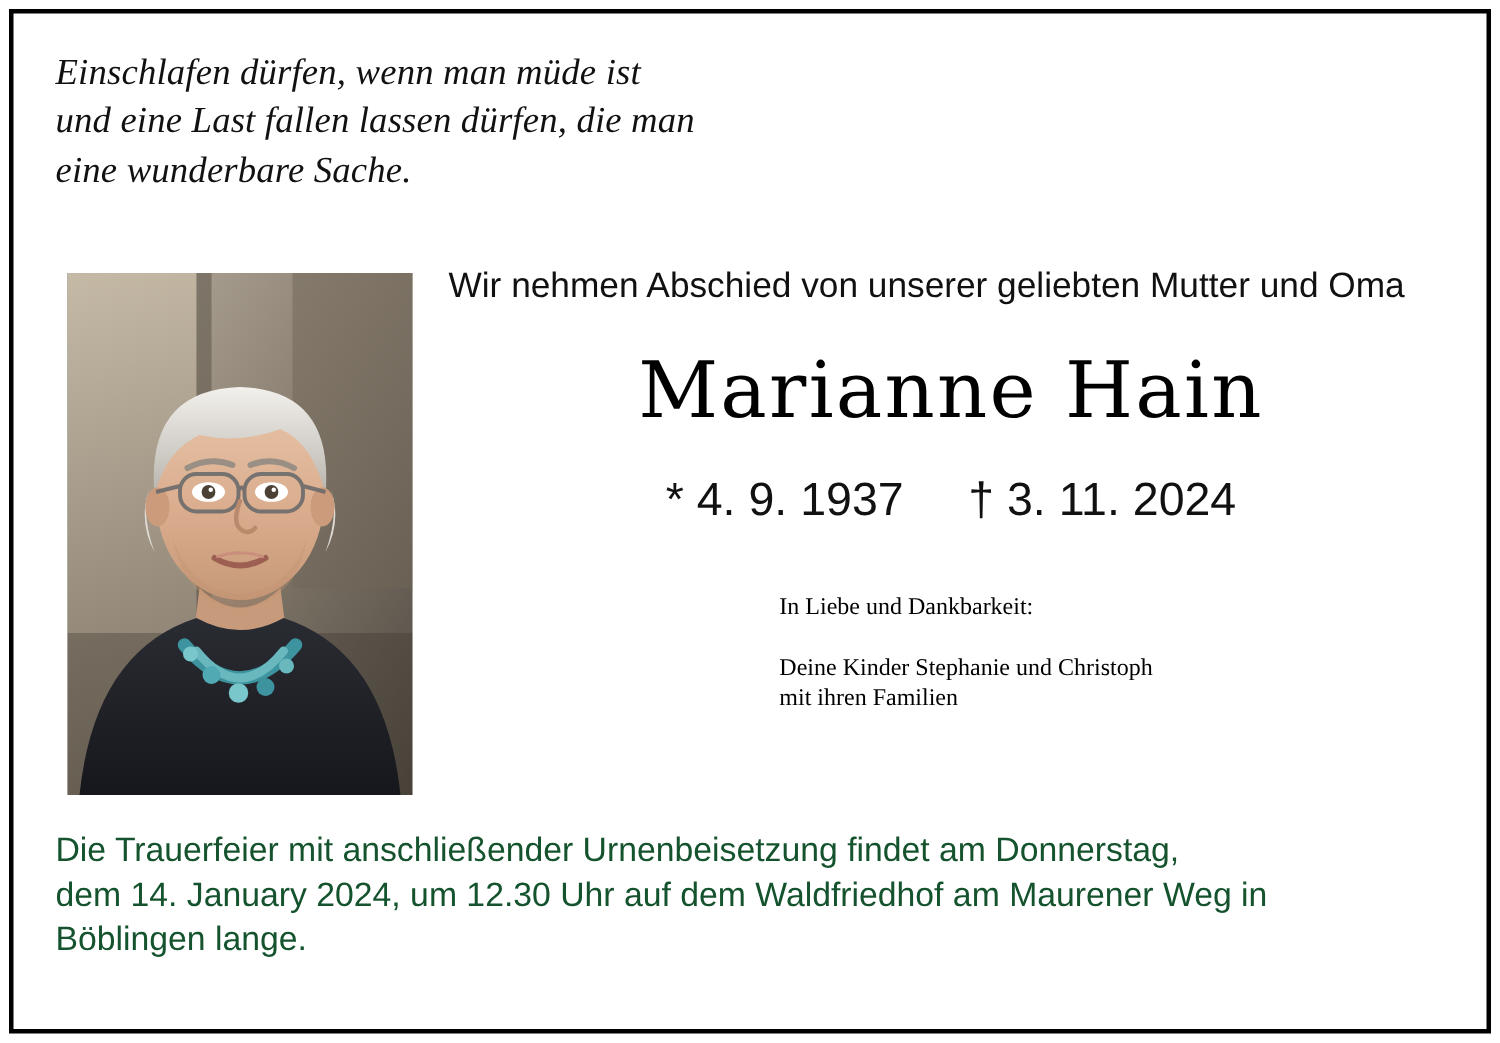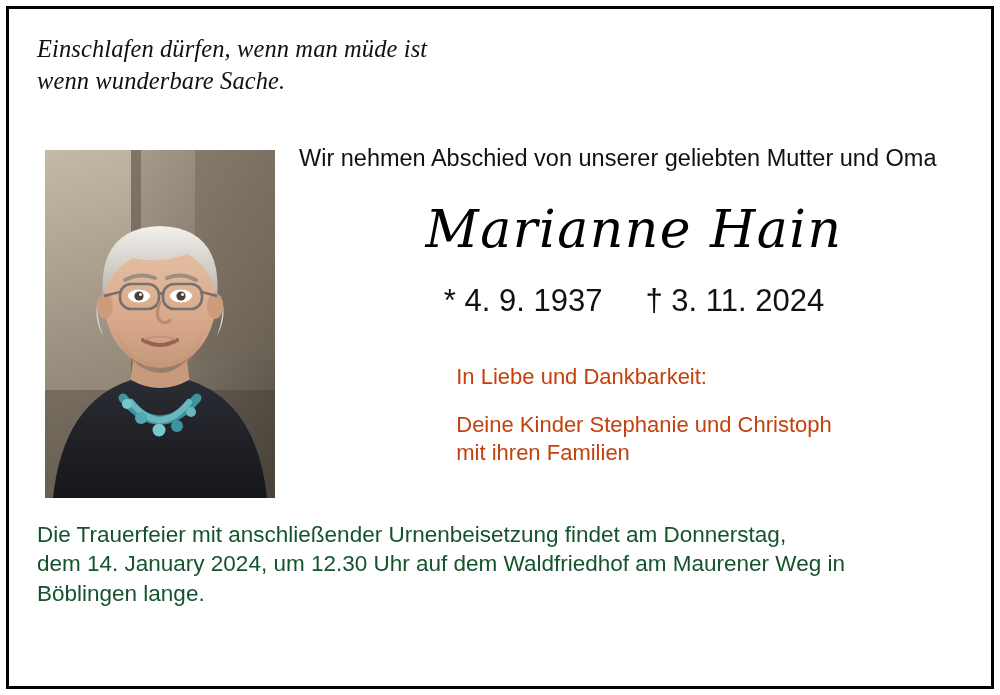--- a/index.html
+++ b/index.html
@@ -75,21 +75,20 @@
   }
   .lead {
     font-size: 23.5px;
     line-height: 1.25;
     color: #111;
     margin-top: 2px;
     white-space: nowrap;
   }
   .name {
     font-family: "DejaVu Serif", serif;
-    font-style: italic;
     font-weight: 400;
     font-size: 52px;
     letter-spacing: 1.5px;
     text-align: center;
     margin-top: 26px;
     color: #000;
     white-space: nowrap;
   }
   .dates {
     text-align: center;
@@ -97,24 +96,25 @@
     margin-top: 24px;
     color: #111;
     white-space: pre;
   }
   .tribute {
     margin-top: 44px;
     padding-left: 20px;
     text-align: center;
   }
   .tribute .line {
-    font-size: 22px;
+    font-size: 16px;
     line-height: 1.28;
-    color: #c2410c;
+    color: #000000;
     white-space: nowrap;
+    font-family: Liberation Serif, serif;
   }
   .tribute .gap { height: 20px; }
   .tribute .block {
     display: inline-block;
     text-align: left;
   }
 
   
   .footer {
     margin-top: 18px;
@@ -127,21 +127,22 @@
 </style>
 </head>
 <body>
 
 <div class="obituary">
   <div class="frame-outer"></div>
   <div class="content">
 
     <div class="verse">
       <div>Einschlafen dürfen, wenn man müde ist</div>
-      <div>wenn wunderbare Sache.</div>
+      <div>und eine Last fallen lassen dürfen, die man</div>
+      <div>eine wunderbare Sache.</div>
     </div>
 
     <div class="middle">
 
       <div class="portrait">
         <svg width="230" height="348" viewBox="0 0 230 348">
           <defs>
             <linearGradient id="bgWall" x1="0" y1="0" x2="1" y2="1">
               <stop offset="0%" stop-color="#b9b0a0"></stop>
               <stop offset="45%" stop-color="#8d8274"></stop>

